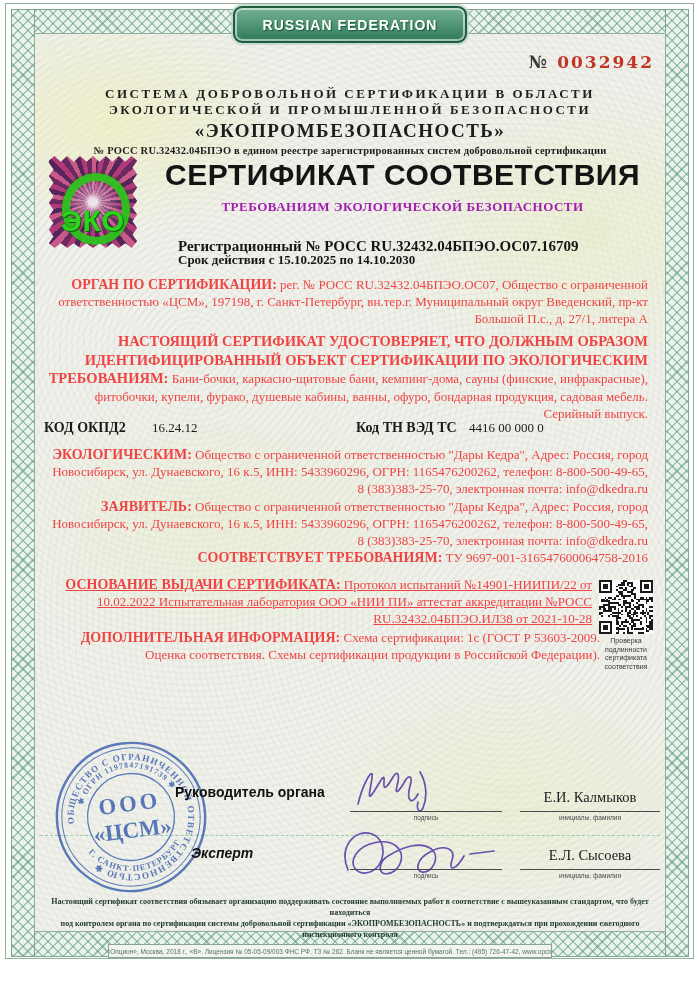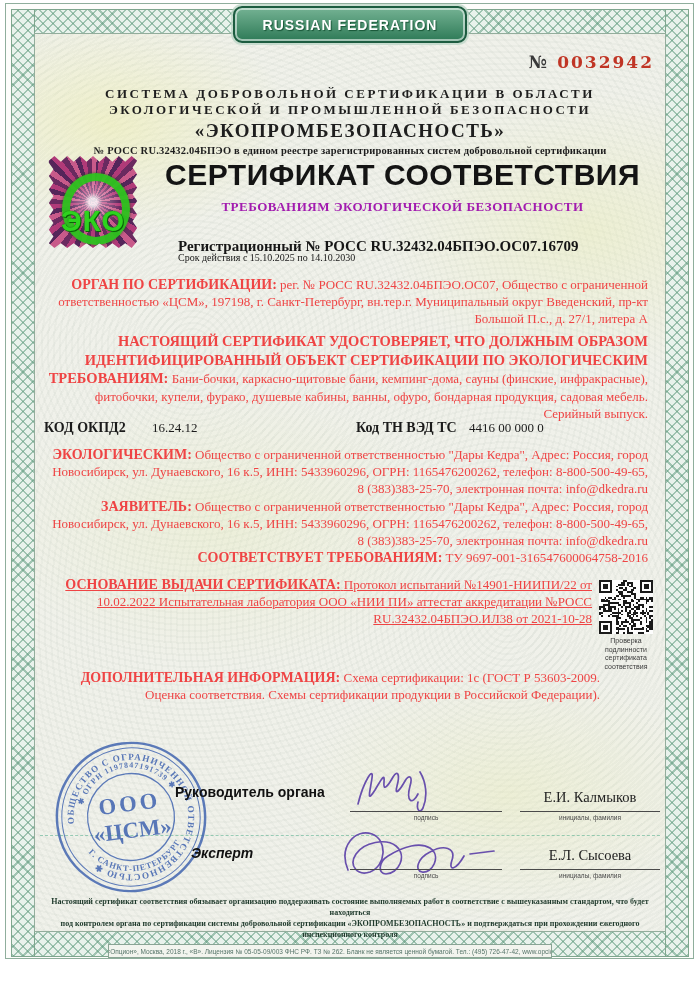--- a/index.html
+++ b/index.html
@@ -66,32 +66,32 @@
     border:8px solid #2ec31e; border-radius:50%; opacity:0.95;
     box-shadow:0 0 3px rgba(10,90,10,0.8); }
   .eco-text { position:relative; z-index:1; color:#2ed31e; font-family:"Liberation Sans", sans-serif;
     font-weight:800; font-size:29px; letter-spacing:1px; text-shadow:0 0 2px #0a7a08, 1px 1px 0 #0a5a08;margin-top:39px; }
 
   .cert-title { position:absolute; left:150px; width:505px; top:158px; z-index:3; text-align:center;
     font-family:"Liberation Sans", sans-serif; font-weight:800; font-size:30px; letter-spacing:0.5px; color:#141414; }
   .cert-subtitle { position:absolute; left:150px; width:505px; top:199px; z-index:3; text-align:center;
     font-weight:bold; font-size:13px; letter-spacing:0.5px; color:#a21caf; }
   .cert-reg { position:absolute; left:178px; top:210px; z-index:3; font-weight:bold; font-size:15px; color:#161616;margin-top:28px; }
-  .cert-validity { position:absolute; left:178px; top:252px; z-index:3; font-weight:normal; font-size:10px; color:#161616; }
+  .cert-validity { position:absolute; left:178px; top:252px; z-index:3; font-weight:bold; font-size:13px; color:#161616; }
 
   .sec { position:absolute; left:44px; width:604px; z-index:3; font-size:13px; line-height:17px; color:#ef4444; text-align:right; }
   .sec b { font-size:14px; }
   .sec-organ { top:276px; }
   .sec-object { top:332px; }
   .sec-object b { font-size:14.5px; line-height:18.5px; }
   .sec-manufacturer { top:446px; }
   .sec-applicant { top:498px; }
   .sec-conforms { top:549px; }
   .sec-basis { top:576px; width:548px;text-decoration:underline; }
-  .sec-additional { top:629px; width:556px;margin-top:40px; }
+  .sec-additional { top:629px; width:556px; }
 
   .codes-row { position:absolute; left:44px; top:420px; width:604px; height:18px; z-index:3; font-size:13px; color:#1b1b1b; }
   .codes-row span { position:absolute; top:0; white-space:nowrap; }
   .okpd-label  { left:0;    font-weight:bold; font-size:14px; }
   .okpd-value  { left:108px; }
   .tnved-label { left:312px; font-weight:bold; font-size:14px; }
   .tnved-value { left:425px; }
 
   
   .qr-block { position:absolute; left:594px; top:580px; width:64px; z-index:3; text-align:center; }

